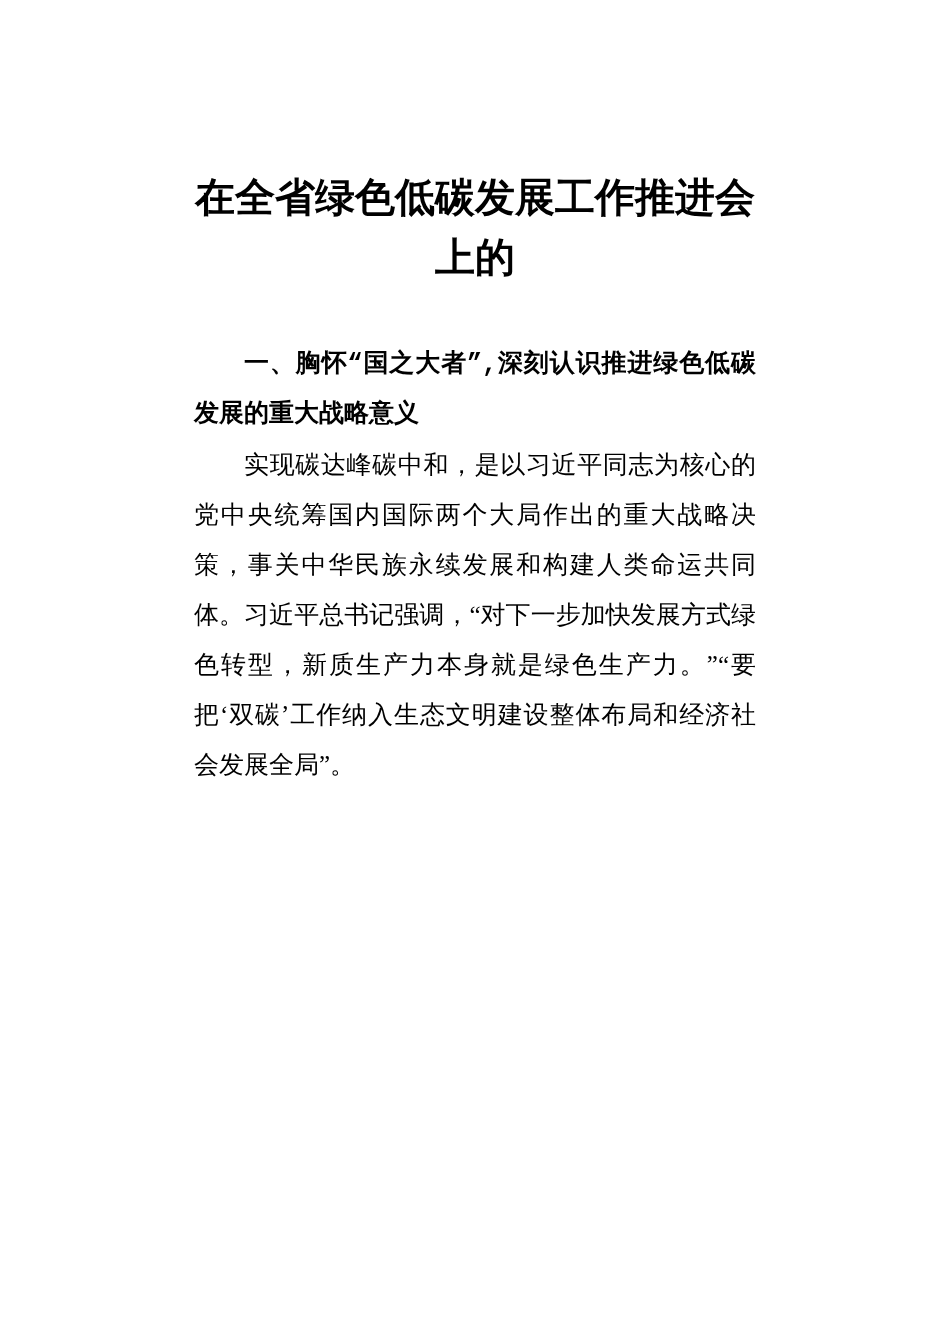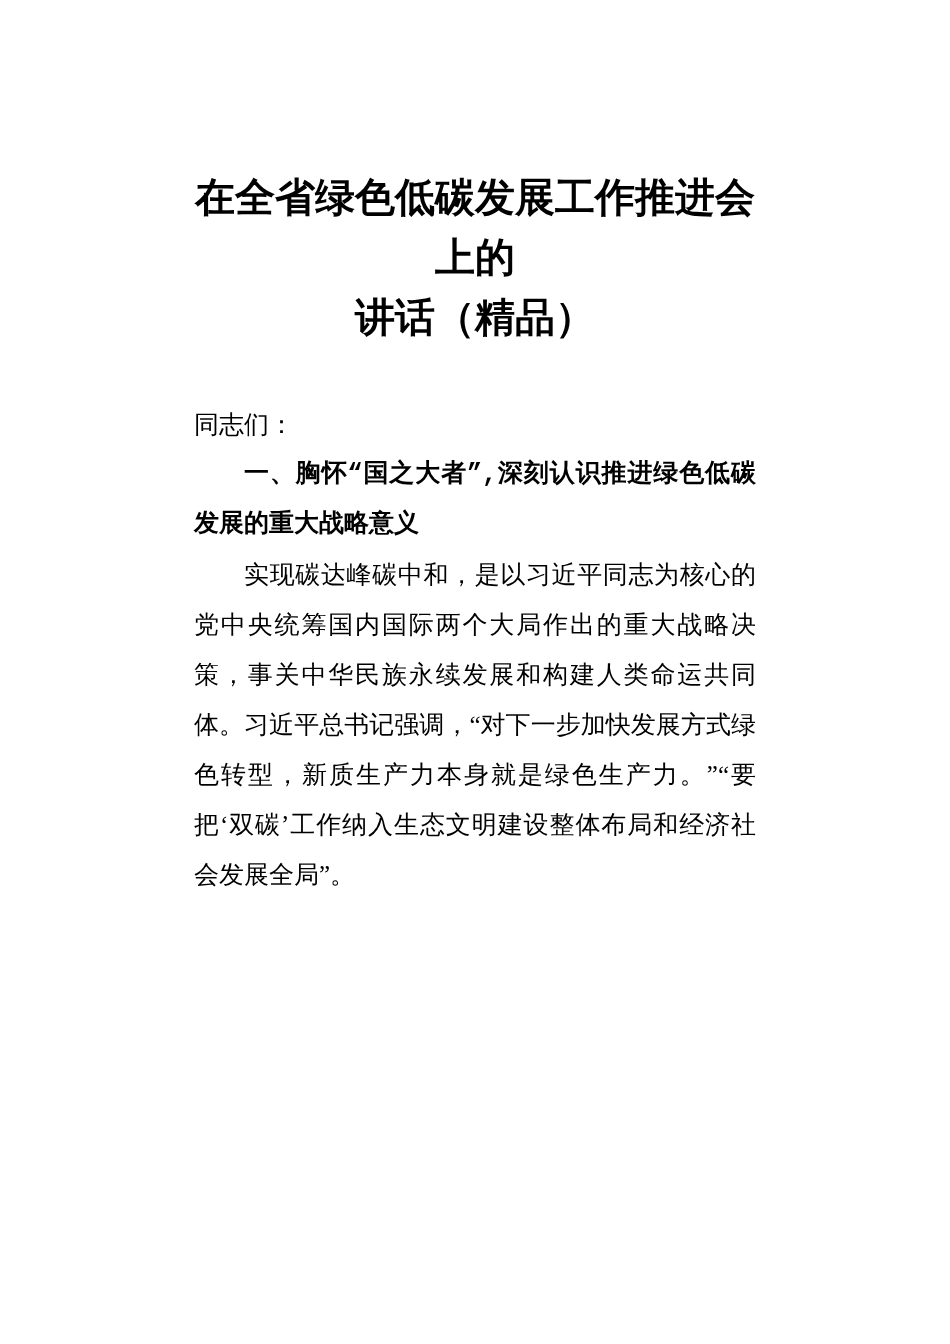--- a/index.html
+++ b/index.html
@@ -47,26 +47,24 @@
     font-weight: bold;
   }
 </style>
 </head>
 <body>
 
 <div class="page">
 
   <h1 class="doc-title">
     <span>在全省绿色低碳发展工作推进会上的</span><br>
-    <span>讲话（精品）</span>
   </h1>
 
   <div class="doc-body">
 
-    <p class="salutation">同志们：</p>
 
 
     <p class="indent section-heading">一、胸怀“国之大者”,深刻认识推进绿色低碳发展的重大战略意义</p>
 
     <p class="indent">实现碳达峰碳中和，是以习近平同志为核心的党中央统筹国内国际两个大局作出的重大战略决策，事关中华民族永续发展和构建人类命运共同体。习近平总书记强调，“对下一步加快发展方式绿色转型，新质生产力本身就是绿色生产力。”“要把‘双碳’工作纳入生态文明建设整体布局和经济社会发展全局”。</p>
 
   </div>
 
 </div>
 

